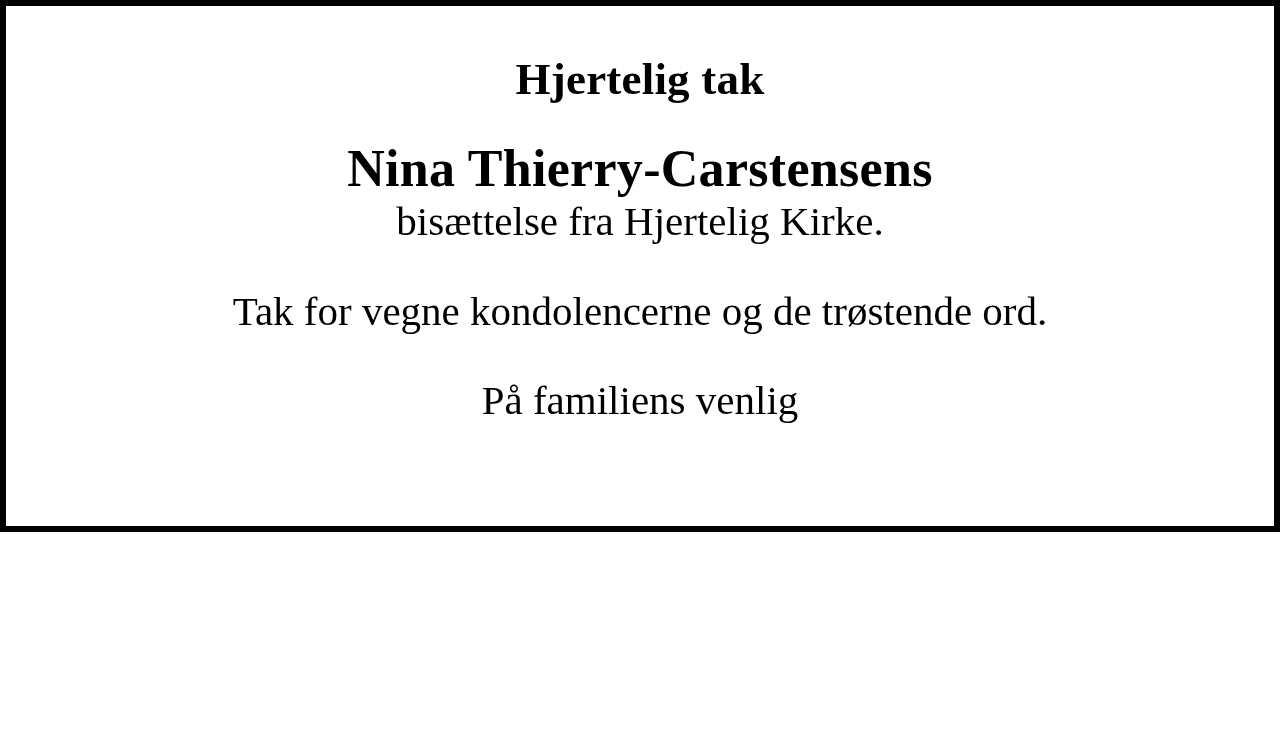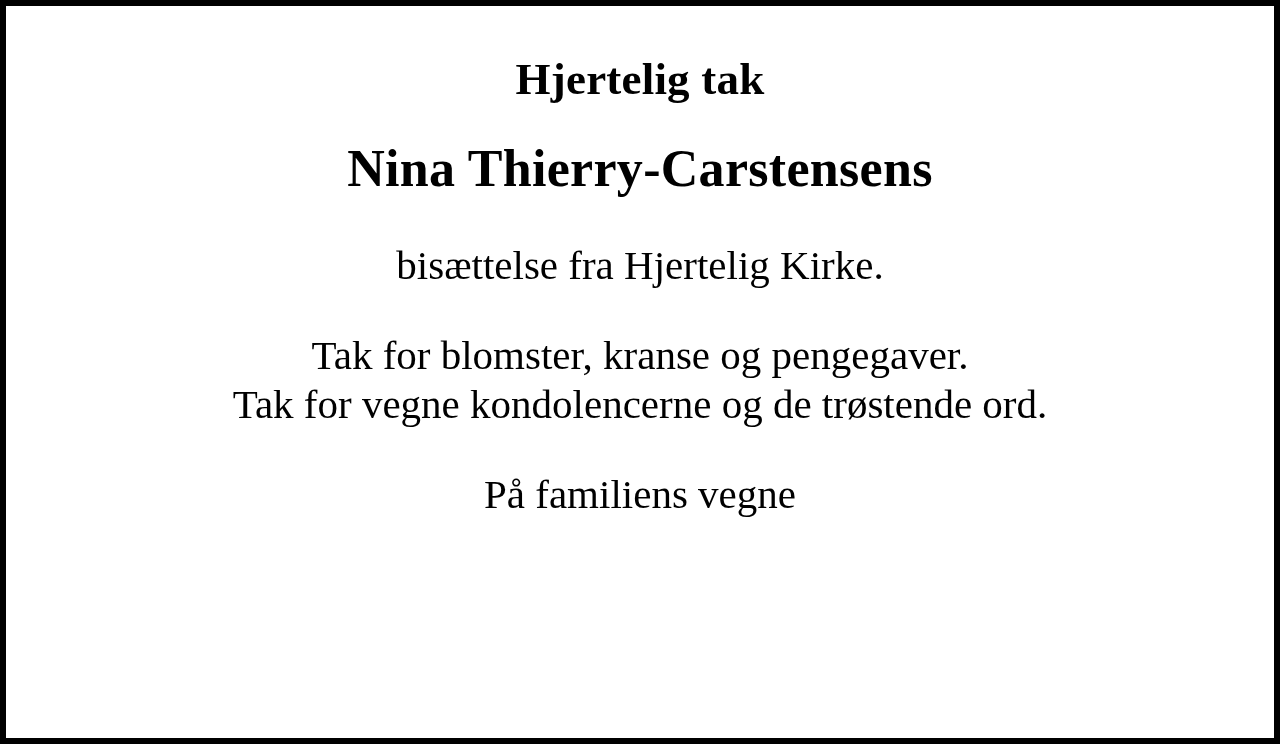--- a/index.html
+++ b/index.html
@@ -10,21 +10,21 @@
   body {
     width: 1280px;
     height: 744px;
     font-family: "Liberation Serif", serif;
     color: #000000;
     overflow: hidden;
   }
   .notice-frame {
     box-sizing: border-box;
     width: 1280px;
-    height: 744px;
+    height: 532px;
     border: 6px solid #000000;
     background: #ffffff;
     display: flex;
     flex-direction: column;
     align-items: center;
     justify-content: flex-start;
     padding-top: 48px;
   }
   .notice-body {
     width: 100%;
@@ -43,21 +43,20 @@
   }
   .subline {
     font-size: 41px;
     font-weight: normal;
     margin-bottom: 44px;
   }
   .name {
     font-size: 52px;
     font-weight: bold;
     letter-spacing: 0.3px;
-    margin-bottom: 44px;
   }
   .church {
     font-size: 41px;
     font-weight: normal;
     margin-bottom: 44px;
   }
   .thanks-block {
     margin-bottom: 44px;
   }
   .thanks {
@@ -81,18 +80,17 @@
 </style>
 </head>
 <body>
 
 <div class="notice-frame">
   <div class="notice-body">
     <div class="line heading">Hjertelig tak</div>
     <div class="line name">Nina Thierry-Carstensens</div>
     <div class="line church">bisættelse fra Hjertelig Kirke.</div>
     <div class="thanks-block">
-      <div class="line thanks">Tak for blomster, kranse og pengegaver.</div>
       <div class="line thanks-2">Tak for vegne kondolencerne og de trøstende ord.</div>
     </div>
-    <div class="line behalf">På familiens vegne</div>
+    <div class="line behalf">På familiens venlig</div>
   </div>
 </div>
 
 </body></html>

